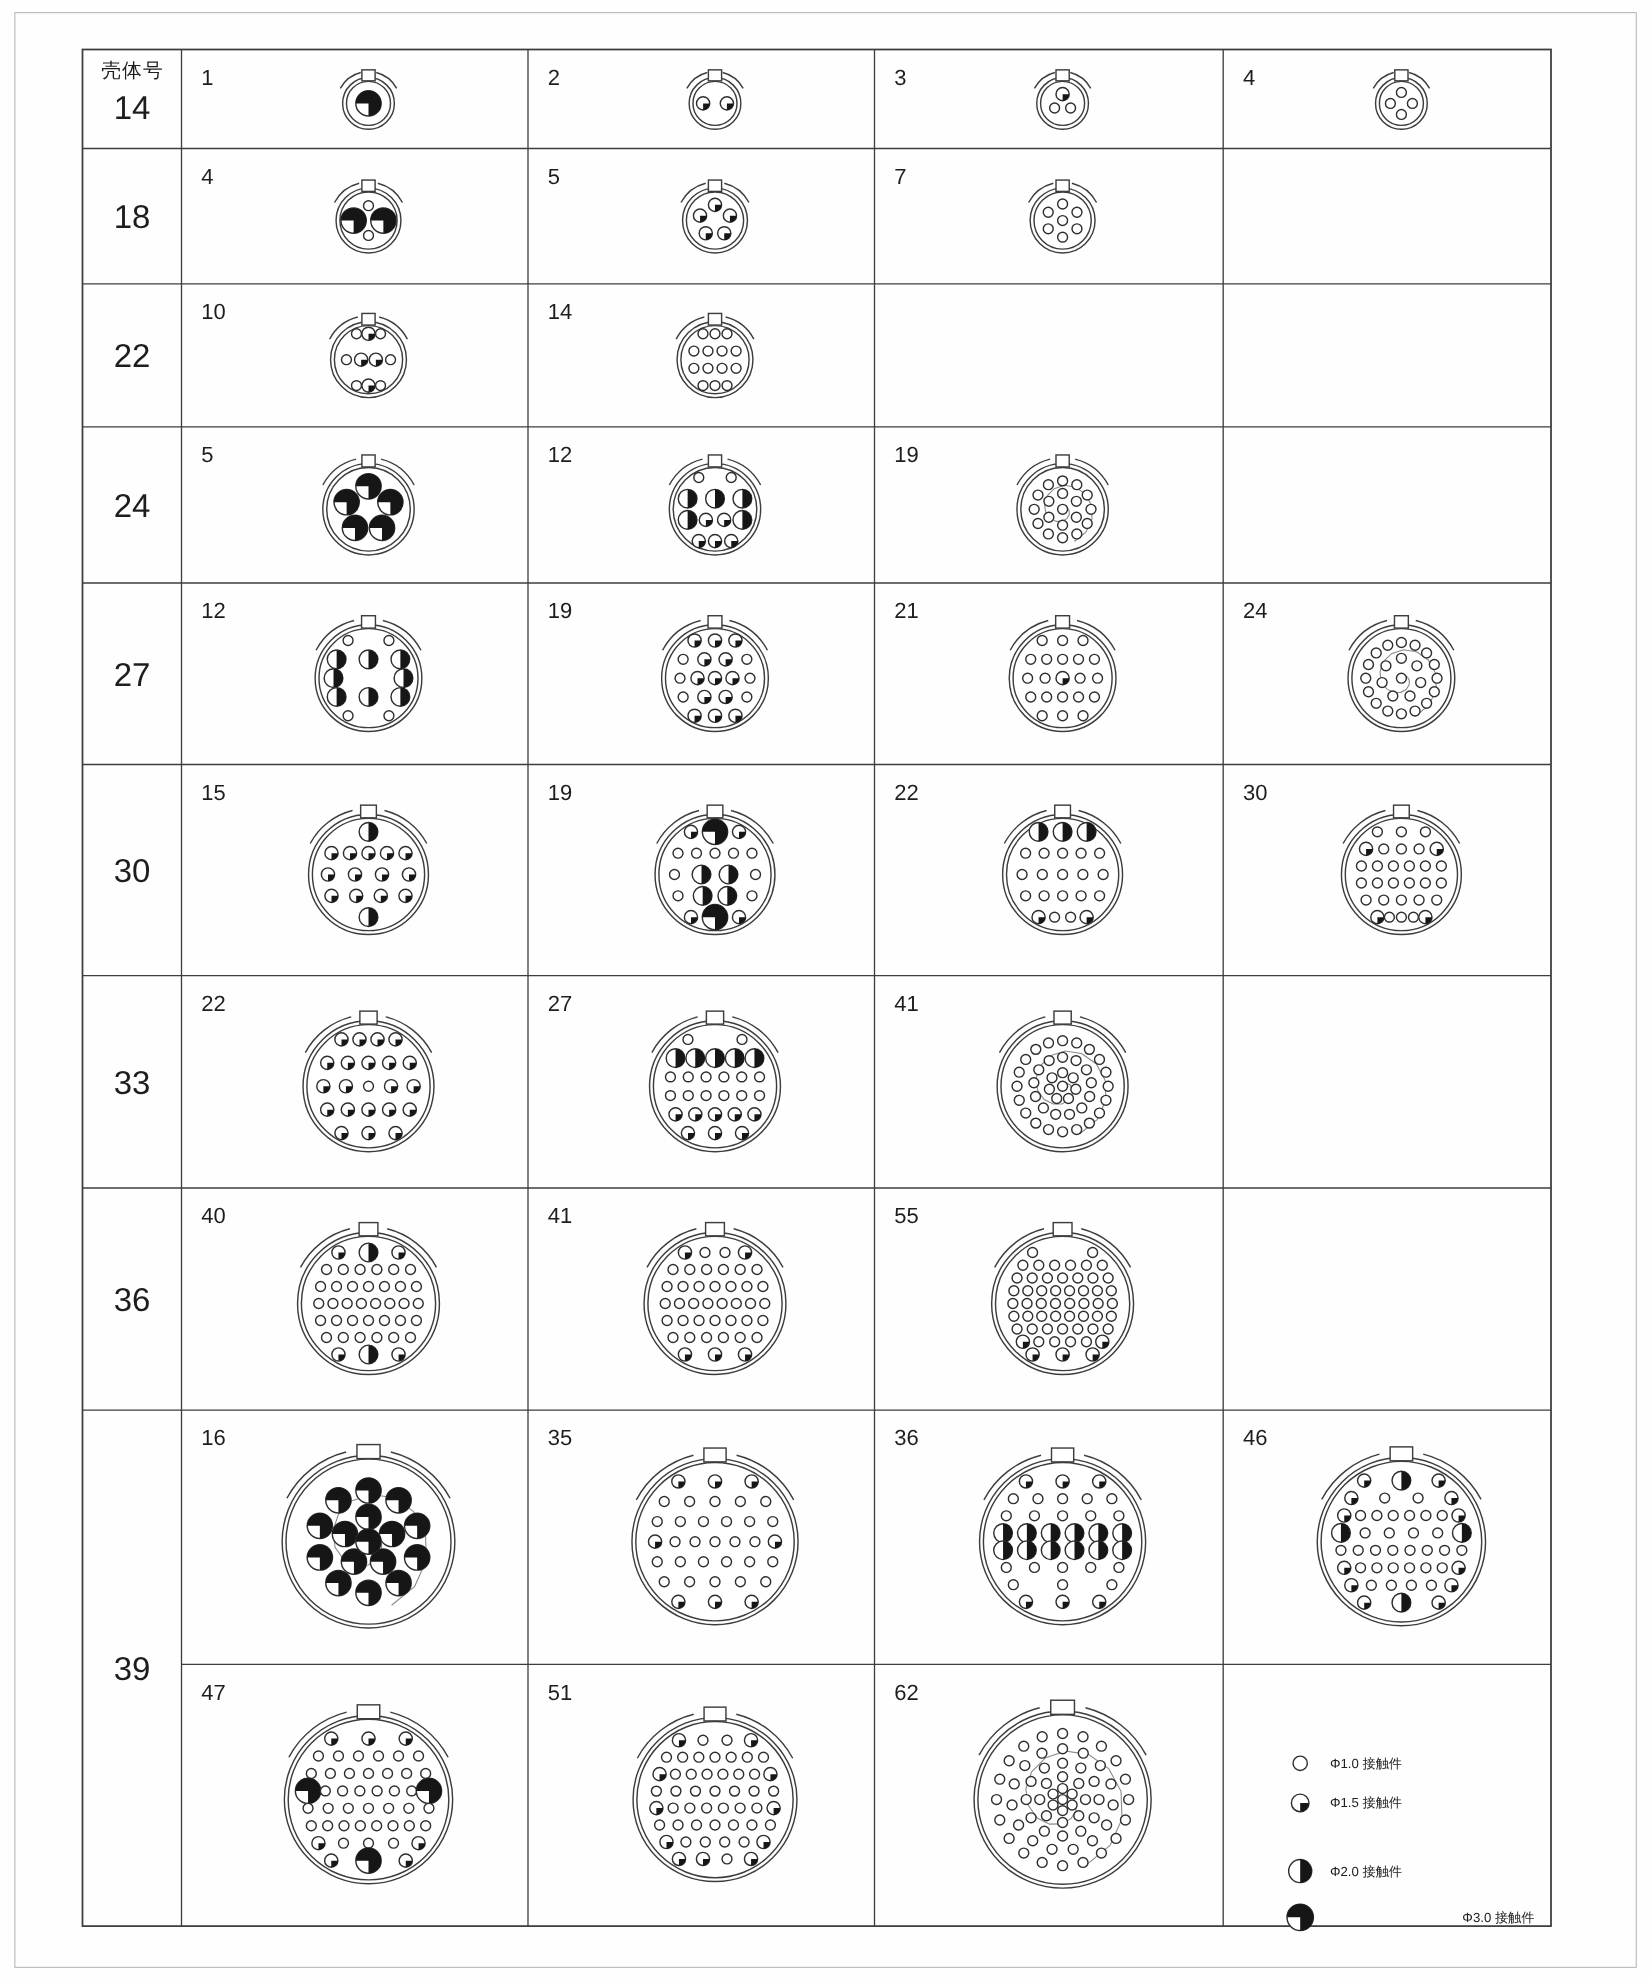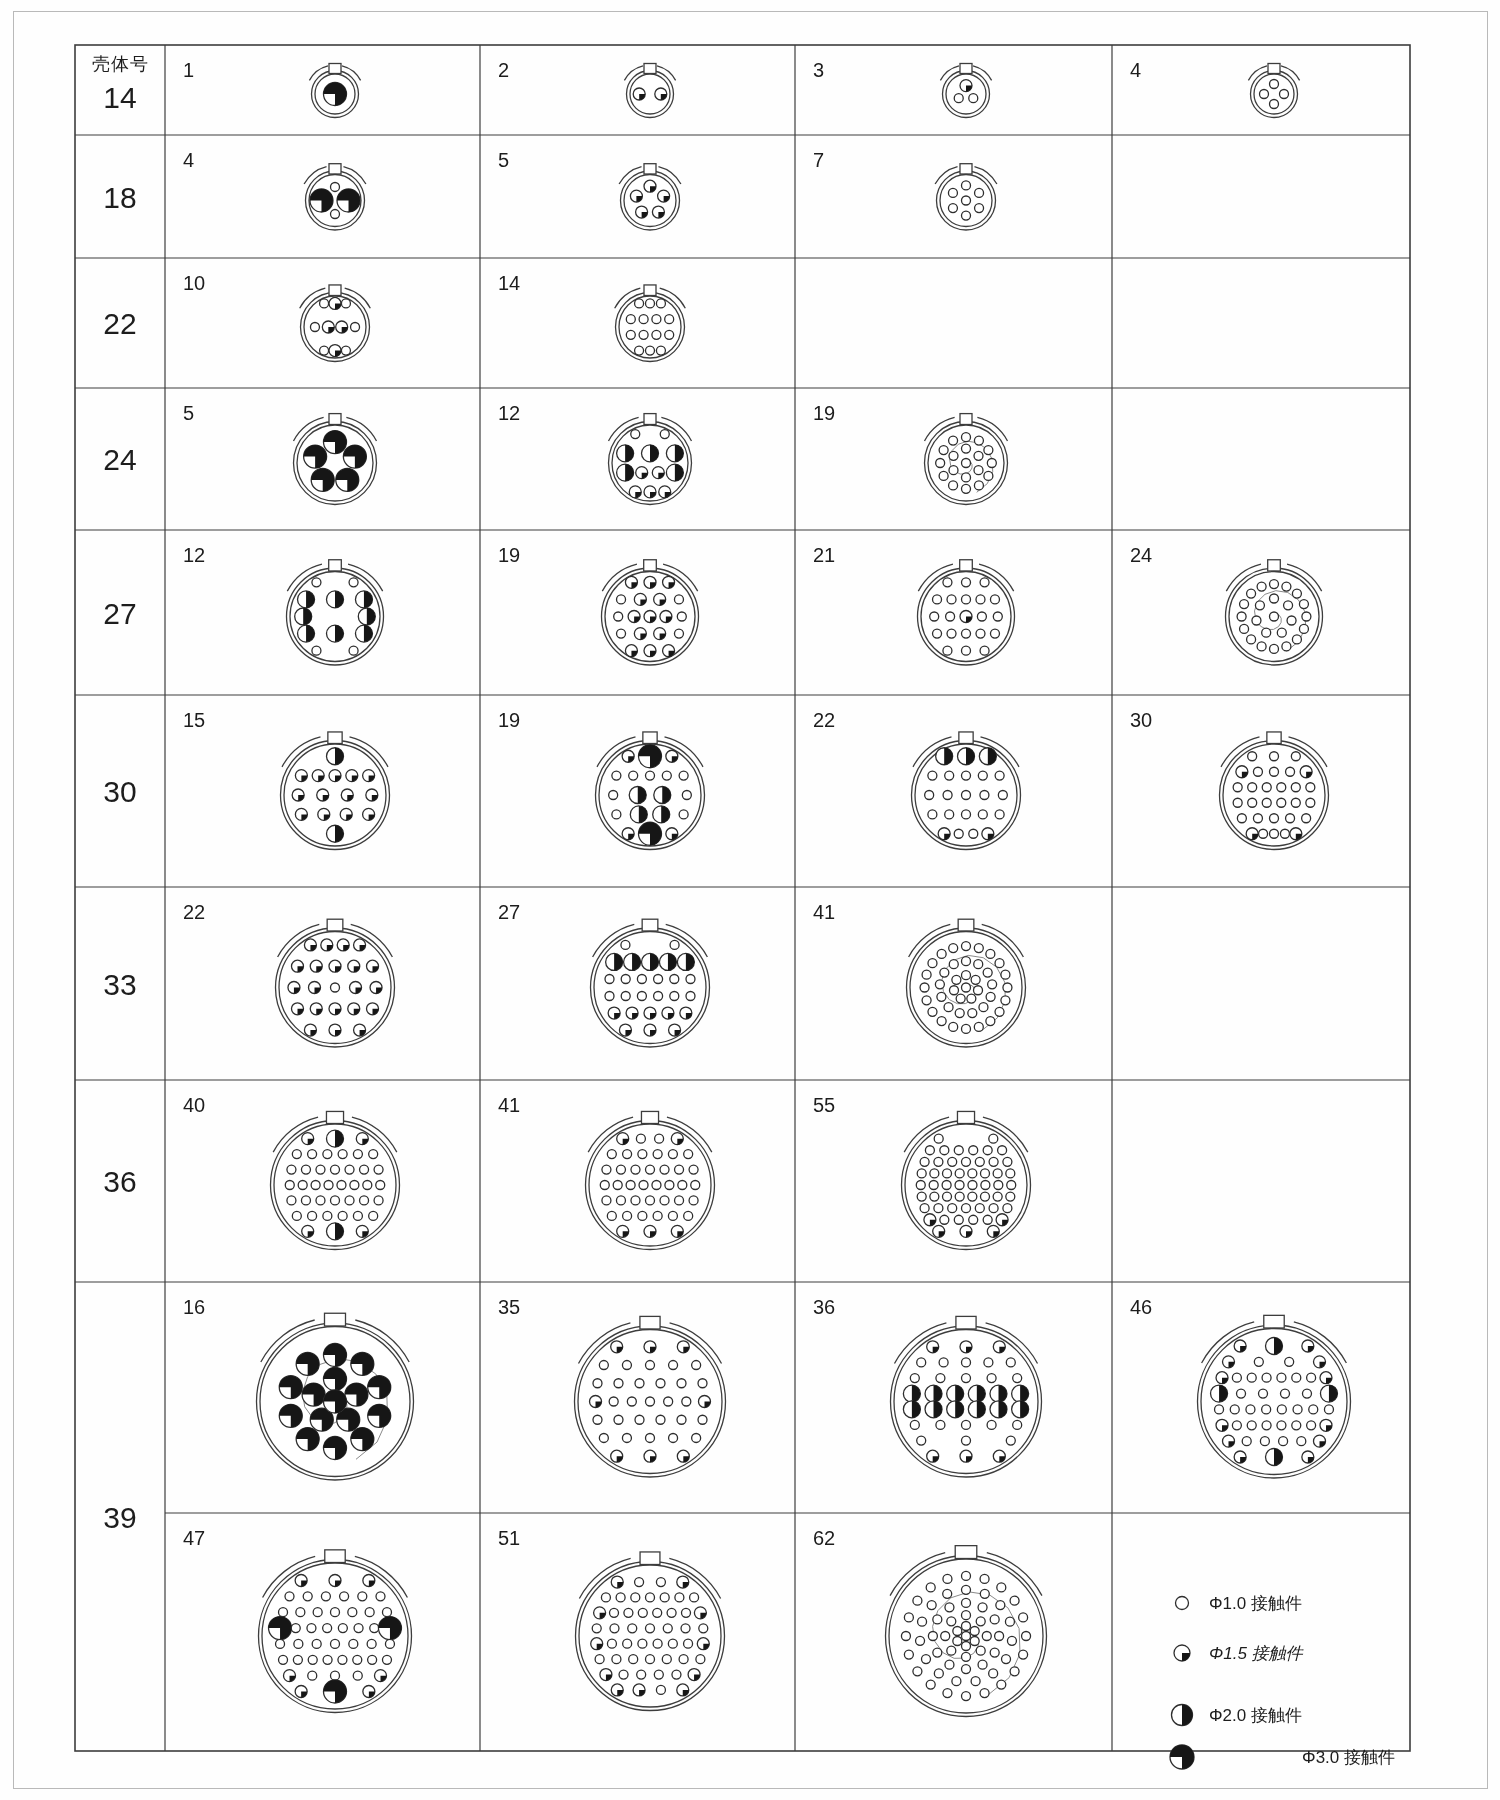--- a/index.html
+++ b/index.html
@@ -3,25 +3,25 @@
 <meta charset="utf-8">
 <style>
   html,body{margin:0;padding:0;background:#ffffff;font-family:"Liberation Sans",sans-serif;}
   .page{position:relative;width:1500px;height:1800px;background:#fefefe;overflow:hidden;}
   .page-frame{position:absolute;left:13px;top:11px;width:1473px;height:1776px;border:1px solid #b9b9b9;}
   #diagram{position:absolute;left:0;top:0;}
   .header-title{position:absolute;left:77px;top:52px;width:87px;text-align:center;
     font-size:18px;color:#1d1d1d;letter-spacing:1px;}
   .legend{position:absolute;left:1165px;top:1586px;width:230px;color:#1d1d1d;}
   .legend-item{display:flex;align-items:center;height:34px;}
-  .legend-item.g1{margin-top:16px;font-style:italic;}
+  .legend-item.g1{margin-top:2px;}
   .legend-item.g2{margin-top:28px;}
   .legend-item.g3{margin-top:8px;justify-content:space-between;}
   .legend-item svg{flex:0 0 34px;}
-  .legend-item span{margin-left:10px;font-size:17px;white-space:nowrap;}
+  .legend-item span{margin-left:10px;font-size:12px;white-space:nowrap;}
 </style>
 </head>
 <body>
 
 <div class="page">
   <div class="page-frame"></div>
   <svg id="diagram" width="1500" height="1800">
       <g>
         <rect x="75" y="45" width="1335" height="1706" fill="none" stroke="#3d3d3d" stroke-width="1.6"></rect>
         <line x1="165" y1="45" x2="165" y2="1751" stroke="#3d3d3d" stroke-width="1.2"></line>

